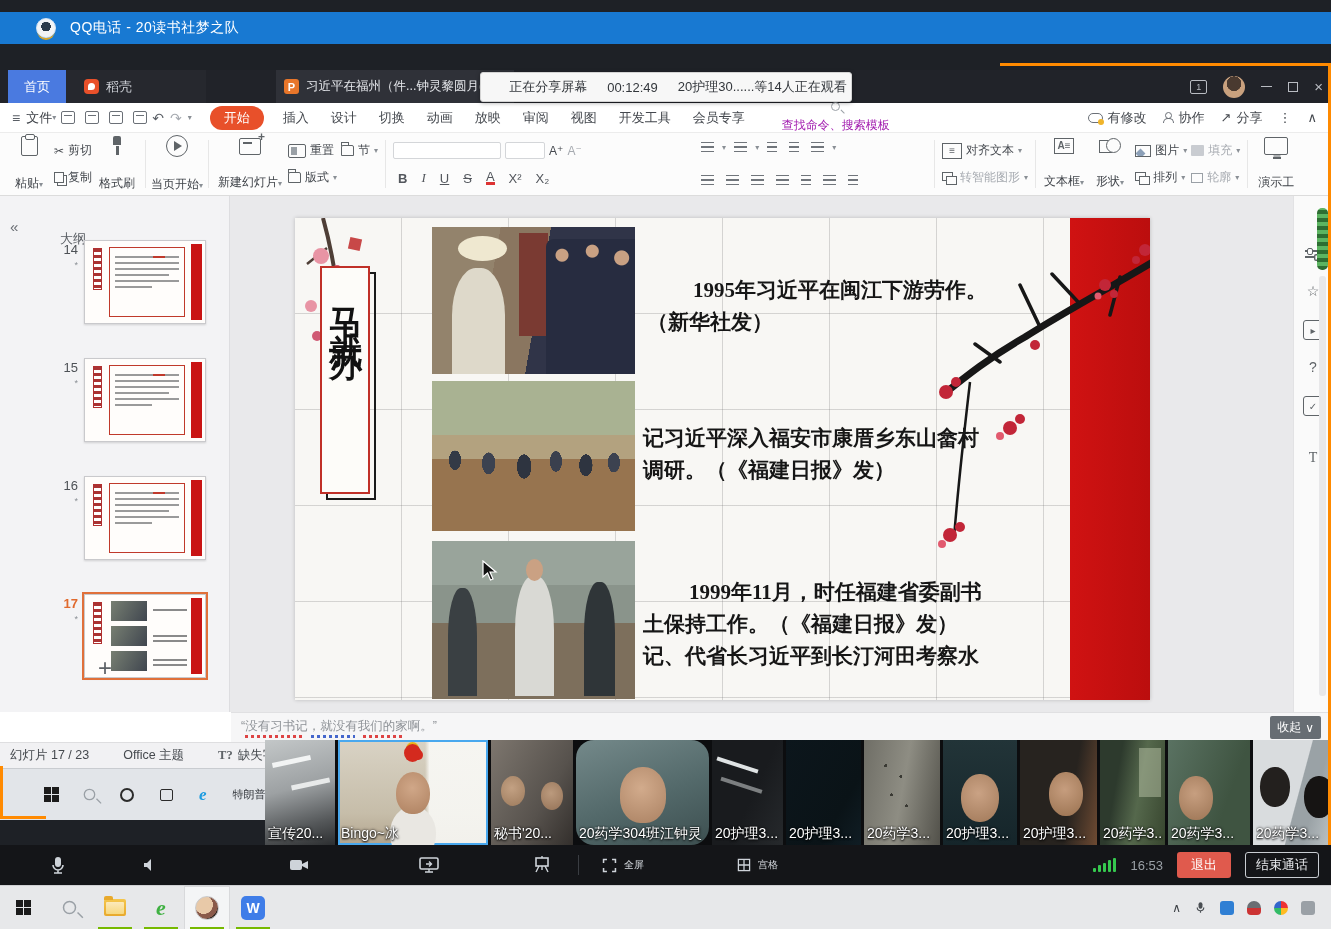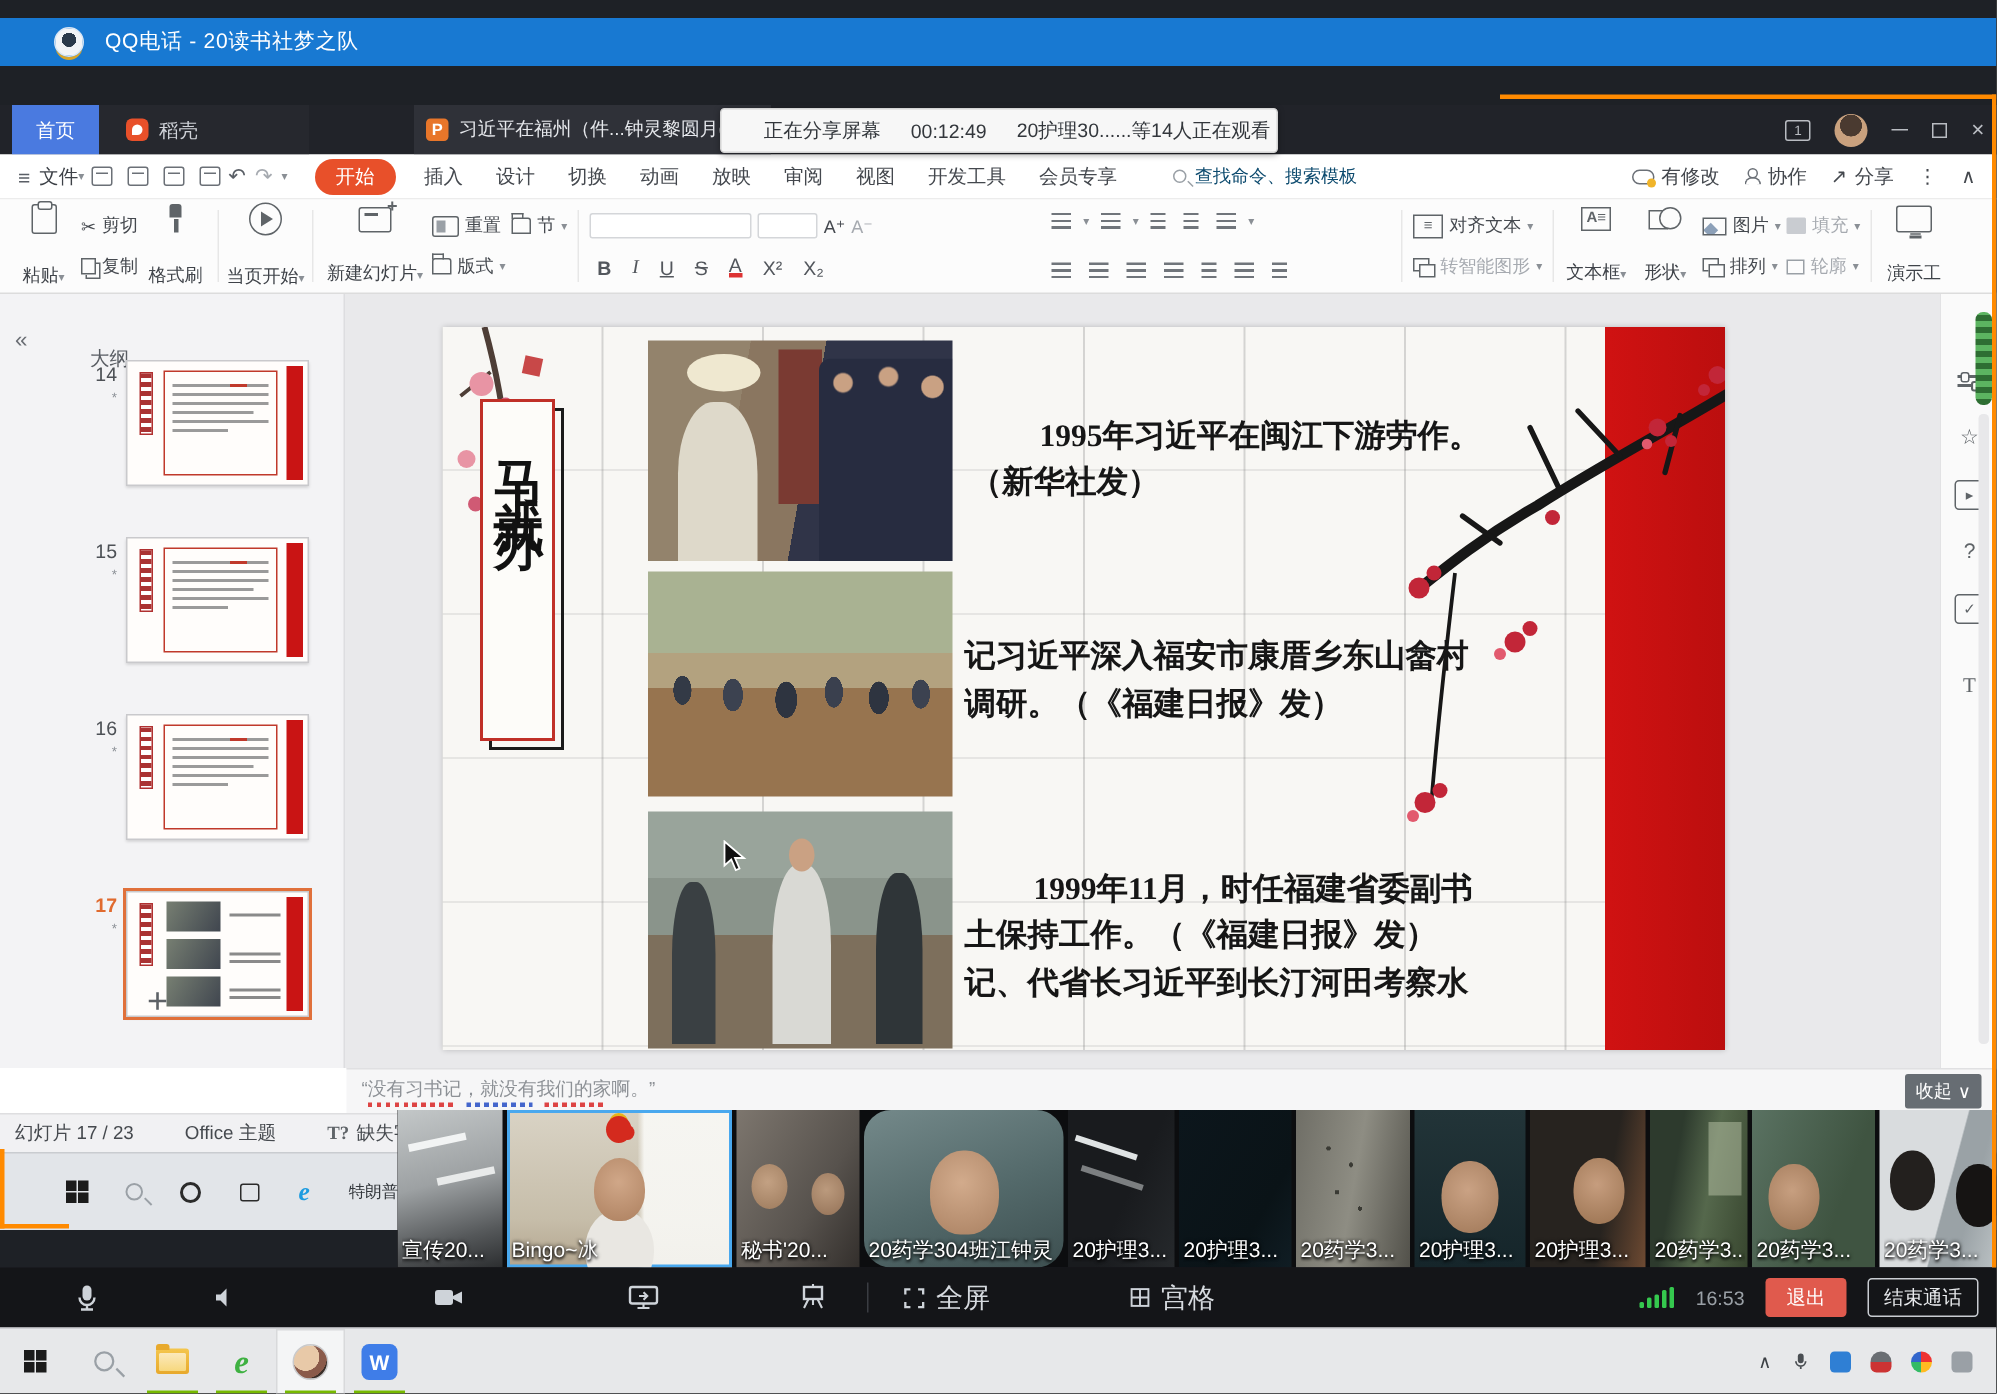--- a/index.html
+++ b/index.html
@@ -34,21 +34,21 @@
   
   .share-pill{left:480px;top:2px;width:372px;height:30px;background:#f7f7f7;border:1px solid #d4d4d4;border-radius:3px;box-shadow:0 1px 4px rgba(0,0,0,.35);display:flex;align-items:center;justify-content:center;gap:20px;font-size:13px;color:#33373c;z-index:35;padding-left:24px;}
 
   
   .menubar{left:0;top:33px;width:1331px;height:30px;background:#ffffff;border-bottom:1px solid #ececec;display:flex;align-items:center;padding-left:12px;font-size:13px;color:#3d4147;}
   .mb-ic{color:#5a5f66;margin-right:6px;font-size:14px;}
   .mb-sq{width:14px;height:13px;border:1.3px solid #6b7077;border-radius:2px;margin:0 5px;position:relative;}
   .mb-sq::before{content:"";position:absolute;left:2px;right:2px;top:3px;border-top:1.2px solid #6b7077;}
   .menu-tab{margin:0 11px;color:#44484e;cursor:default;}
   .menu-tab.active{background:#e8502a;color:#fff;border-radius:14px;padding:3px 14px;margin:0 8px;}
-  .mb-search{display:flex;align-items:center;gap:6px;margin-left:26px;color:#0c4a6e;font-size:12px;}
+  .mb-search{display:flex;align-items:center;gap:6px;margin-left:26px;color:#a21caf;font-size:12px;flex-direction:column;}
   .mag{width:9px;height:9px;border:1.4px solid #9aa0a6;border-radius:50%;position:relative;display:inline-block;}
   .mag::after{content:"";position:absolute;left:8px;top:8px;width:5px;height:1.4px;background:#9aa0a6;transform:rotate(45deg);}
   .mb-right{margin-left:auto;display:flex;align-items:center;gap:16px;padding-right:14px;color:#44484e;}
   .cloud{width:15px;height:10px;border:1.3px solid #6b7077;border-radius:6px;position:relative;}
   .cloud::after{content:"";position:absolute;right:-2px;bottom:-3px;width:6px;height:6px;border-radius:50%;background:#f0b42a;}
   .person{width:11px;height:11px;position:relative;}
   .person::before{content:"";position:absolute;left:2.5px;top:0;width:5px;height:5px;border:1.3px solid #6b7077;border-radius:50%;}
   .person::after{content:"";position:absolute;left:0;bottom:0;width:9px;height:4px;border:1.3px solid #6b7077;border-bottom:none;border-radius:5px 5px 0 0;}
 
   
@@ -221,21 +221,21 @@
   .sc-green-room::before{right:6%;top:8%;width:34%;height:46%;background:#b9c4a8;opacity:.5;}
   .sc-green-face{background:linear-gradient(110deg,#5a7262,#3f5441 68%);}
   .sc-green-face::before{left:14%;top:34%;width:34px;height:44px;border-radius:48%;background:radial-gradient(circle at 46% 40%,#c79f80,#9c7454);}
   .sc-white-sheet{background:linear-gradient(105deg,#d9dcde 52%,#9aa2a6 53% 68%,#c5cbcd);}
   .sc-white-sheet::before{left:8%;top:26%;width:30px;height:40px;border-radius:48%;background:#23201e;}
   .sc-white-sheet::after{right:6%;top:34%;width:30px;height:42px;border-radius:48%;background:#161413;}
 
   
   .call-bar{left:0;top:845px;width:1331px;height:40px;background:#141518;z-index:45;display:flex;align-items:center;color:#ced3d9;}
   .cb-ic{margin-left:0;flex:0 0 auto;}
-  .cb-group{display:flex;align-items:center;gap:6px;font-size:18px;color:#d6dadf;font-family:Liberation Serif, serif;}
+  .cb-group{display:flex;align-items:center;gap:6px;font-size:10px;color:#d6dadf;font-family:Liberation Serif, serif;}
   .cb-div{width:1px;height:20px;background:#3a3d42;margin:0 22px 0 26px;}
   .cb-right{margin-left:auto;display:flex;align-items:center;gap:14px;padding-right:12px;}
   .sigbars{display:flex;align-items:flex-end;gap:2px;height:14px;}
   .sigbars i{display:block;width:3px;background:#35c84e;border-radius:1px;}
   .cb-time{color:#9aa0a6;font-size:13px;}
   .btn-exit{background:#e05a4d;color:#fff;font-size:13px;border-radius:3px;padding:4px 14px;}
   .btn-end{border:1px solid #c9cdd2;color:#e8eaed;font-size:13px;border-radius:3px;padding:3px 10px;}
 
   
   .r-taskbar{left:0;top:885px;width:1331px;height:44px;background:#e7e8ea;border-top:1px solid #cfd0d3;z-index:50;display:flex;align-items:center;}

